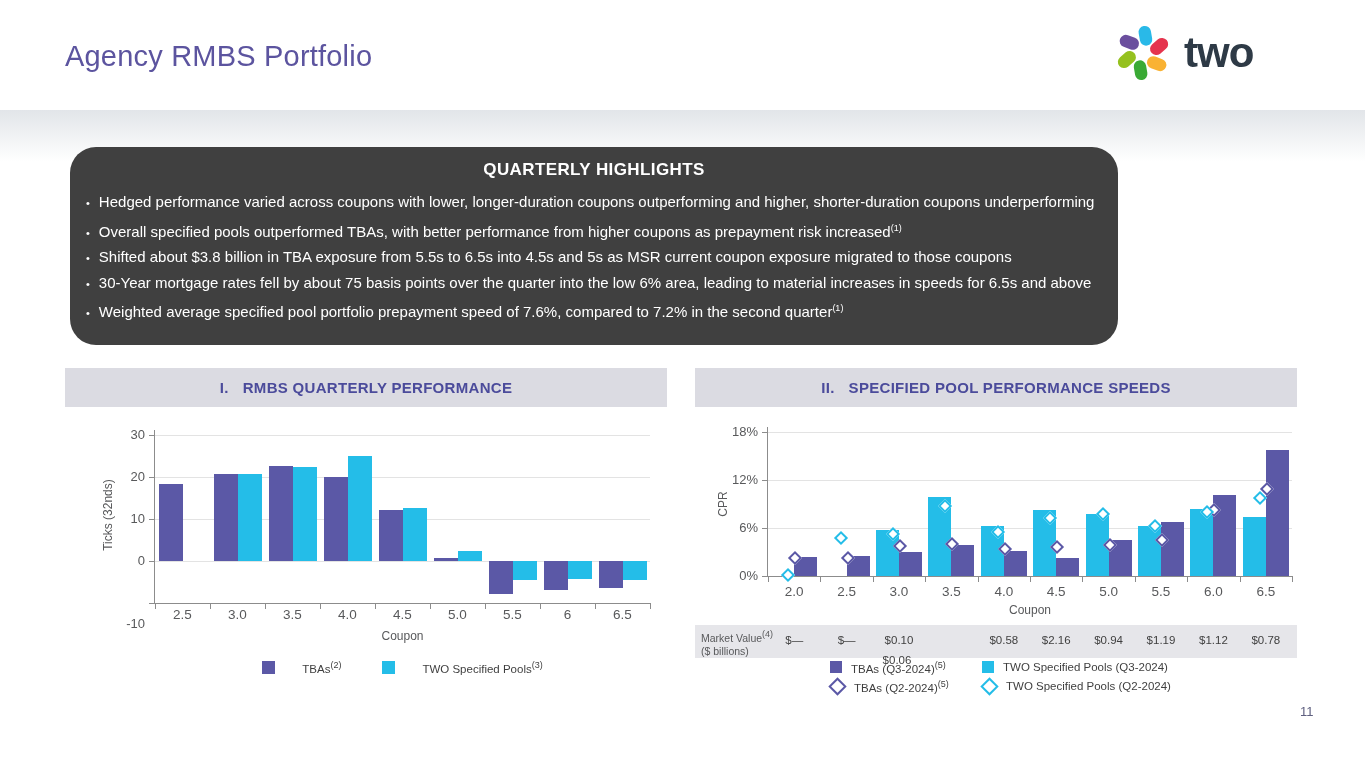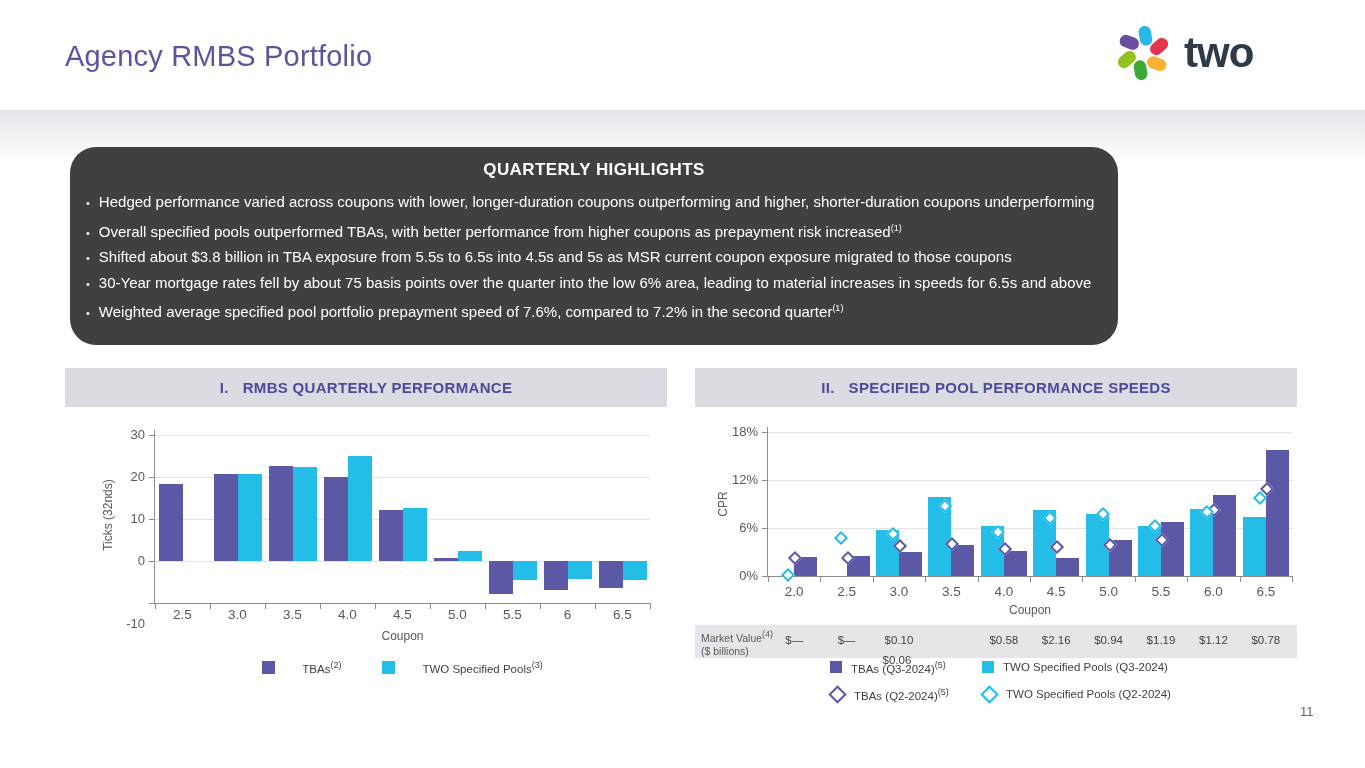--- a/index.html
+++ b/index.html
@@ -31,21 +31,21 @@
   .xtick{position:absolute;width:1px;background:#8c8c8c;}
   .ylabel{position:absolute;text-align:right;font-size:13px;color:#58595B;line-height:18px;}
   .xlabel{position:absolute;text-align:center;font-size:13.5px;color:#58595B;}
   .bar{position:absolute;}
   .diamond{position:absolute;width:10px;height:10px;background:#fff;border:2px solid;box-sizing:border-box;transform:rotate(45deg);}
   .ytitle{position:absolute;width:130px;text-align:center;font-size:12px;color:#58595B;transform:rotate(-90deg);}
   .xtitle{position:absolute;text-align:center;font-size:12px;color:#58595B;}
   
   .legend1{position:absolute;left:155px;top:660px;width:495px;display:flex;justify-content:center;align-items:center;gap:27px;font-size:11.5px;color:#3f3f3f;}
   .legend1 .sw{width:13px;height:13px;display:inline-block;}
-  .legend2{position:absolute;left:830px;top:660px;display:grid;grid-template-columns:152px auto;row-gap:12px;font-size:11.5px;color:#3f3f3f;}
+  .legend2{position:absolute;left:830px;top:660px;display:grid;grid-template-columns:152px auto;row-gap:4px;font-size:11.5px;color:#3f3f3f;}
   .legend2 .cell{display:flex;align-items:center;gap:9px;}
   .legend2 .sw{width:12px;height:12px;display:inline-block;flex:0 0 auto;}
   .legend2 .dm{width:9px;height:9px;background:#fff;border:2px solid;box-sizing:content-box;transform:rotate(45deg);display:inline-block;flex:0 0 auto;margin:0 1px;}
   
   .mv-strip{position:absolute;left:695px;top:625px;width:602px;height:33px;background:#E6E6EA;}
   .mv-label{position:absolute;left:701px;top:628px;font-size:10.5px;color:#58595B;line-height:13px;}
   .mv-cell{position:absolute;top:634px;width:54px;text-align:center;font-size:11.5px;color:#3f3f3f;}
 </style>
 </head>
 <body>

